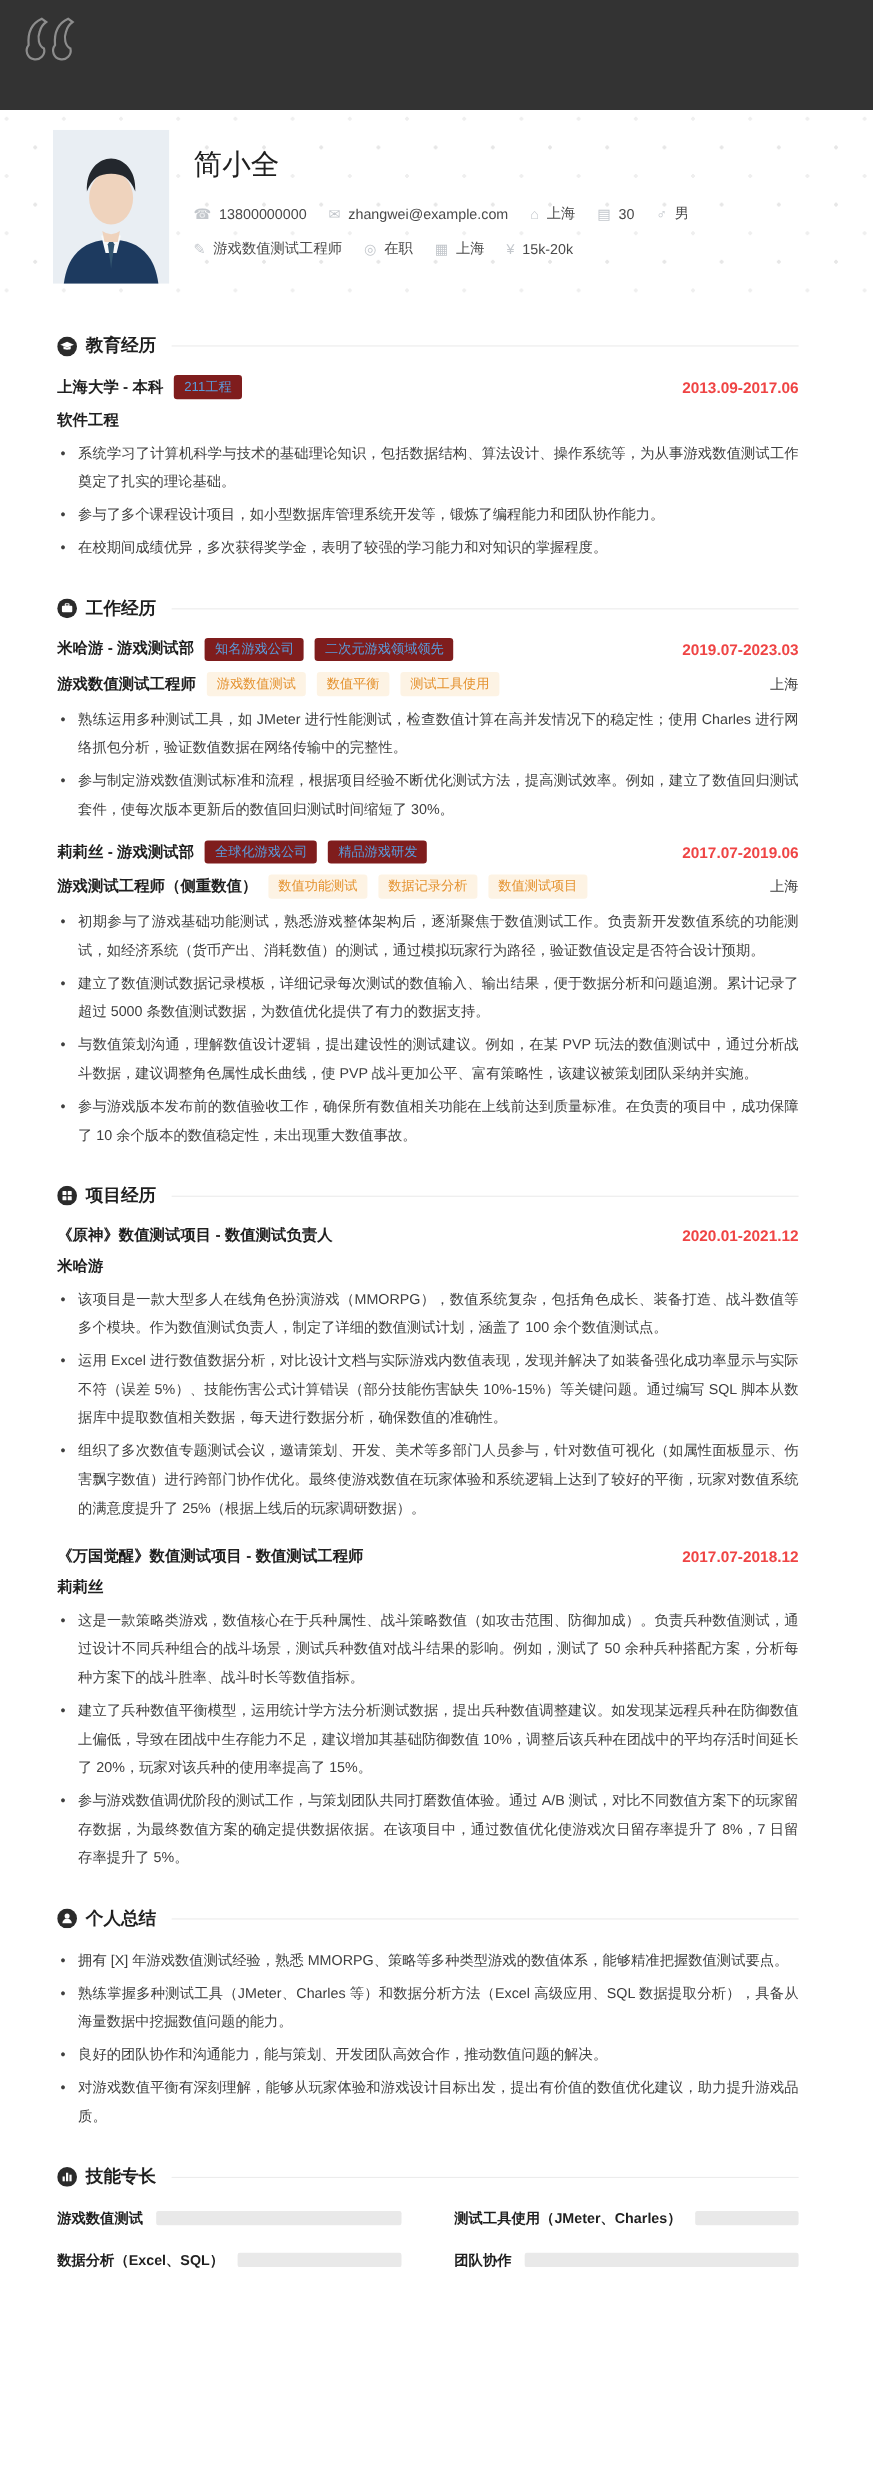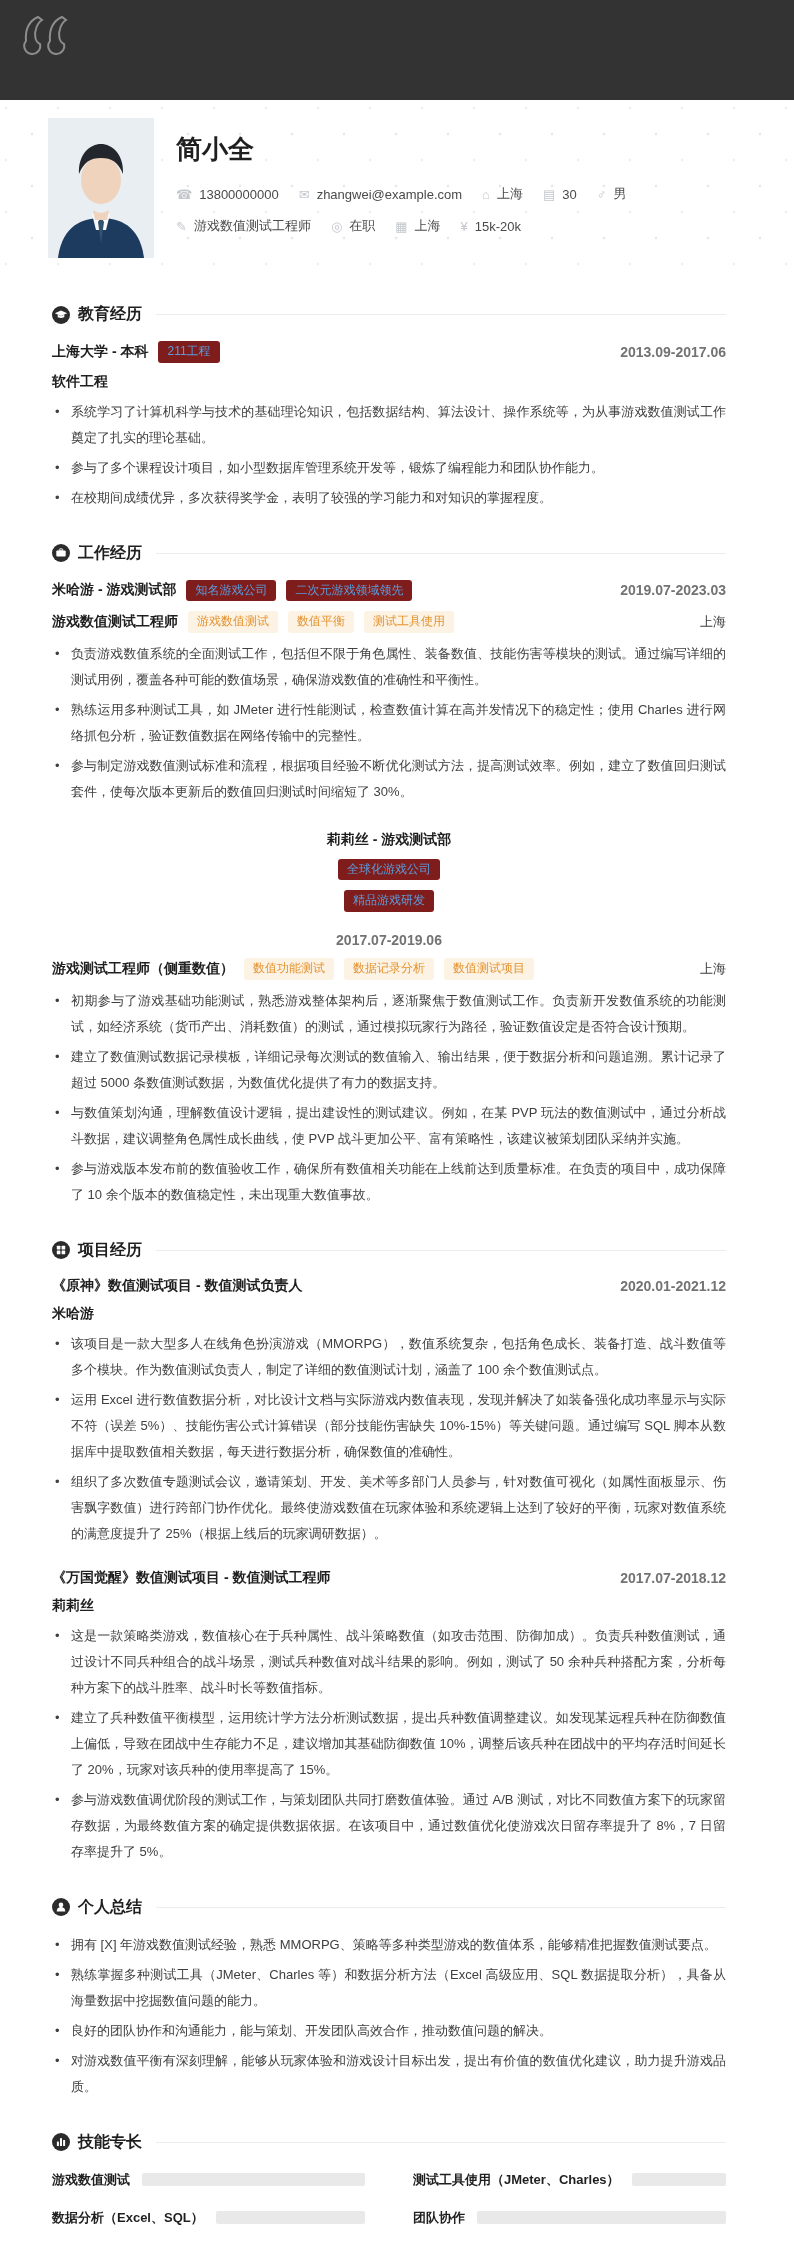--- a/index.html
+++ b/index.html
@@ -14,35 +14,35 @@
   
   .hero{
     padding:18px 48px 10px 48px;display:flex;gap:22px;
     background-image:
       radial-gradient(#e7e7e7 1.5px, transparent 1.6px),
       radial-gradient(#efefef 1.5px, transparent 1.6px);
     background-size:52px 52px;background-position:6px 8px,32px 34px;
   }
   .photo{width:106px;height:140px;flex:0 0 auto;display:block;}
   .hero-right{padding-top:10px;}
-  .name{font-size:26px;font-weight:700;color:#1f1f1f;margin:4px 0 18px;}
+  .name{font-size:26px;font-weight:400;color:#1f1f1f;margin:4px 0 18px;}
   .contact-row{display:flex;align-items:center;gap:20px;font-size:13px;color:#4a4a4a;margin-bottom:14px;}
   .contact-item{display:flex;align-items:center;gap:7px;white-space:nowrap;}
   .c-icon{color:#c3c7cc;font-size:13px;line-height:1;}
   
   .content{padding:4px 68px 0 52px;}
   .section-header{display:flex;align-items:center;margin:32px 0 4px;}
   .section-icon{width:18px;height:18px;flex:0 0 auto;margin-right:8px;display:block;}
   .section-title{font-size:16px;font-weight:700;color:#1f1f1f;white-space:nowrap;}
   .section-line{flex:1;height:1px;background:#ececec;margin-left:14px;}
   .entry-row{display:flex;align-items:center;gap:10px;margin-top:16px;}
   .entry-row.sub{margin-top:10px;}
   .entry-title{font-size:14px;font-weight:700;color:#1f1f1f;white-space:nowrap;}
   .spacer{flex:1;}
-  .date{font-size:14px;font-weight:700;color:#737373;white-space:nowrap;}
+  .date{font-size:14px;font-weight:700;color:#ef4444;white-space:nowrap;}
   .loc{font-size:13px;color:#3a3a3a;white-space:nowrap;}
   .tag{font-size:12px;padding:3px 9px;border-radius:3px;line-height:1.3;white-space:nowrap;}
   .tag-blue{color:#5a9bdb;background:#7f1d1d;}
   .tag-orange{color:#e4922f;background:#fdf3e4;}
   ul.bullets{list-style:none;margin:8px 0 0;padding:0;}
   ul.bullets li{
     position:relative;padding-left:19px;font-size:13px;line-height:2.0;
     margin:4px 0;color:#404040;text-align:justify;
   }
   ul.bullets li::before{content:"\2022";position:absolute;left:3px;top:0;color:#3f3f3f;}
@@ -170,28 +170,27 @@
     </div>
     <div class="entry-row sub">
       <span class="entry-title">游戏数值测试工程师</span>
       <span class="tag tag-orange">游戏数值测试</span>
       <span class="tag tag-orange">数值平衡</span>
       <span class="tag tag-orange">测试工具使用</span>
       <span class="spacer"></span>
       <span class="loc">上海</span>
     </div>
     <ul class="bullets">
-      <li>负责游戏数值系统的全面测试工作，包括但不限于角色属性、装备数值、技能伤害等模块的测试。通过编写详细的测试用例，覆盖各种可能的数值场景，确保游戏数值的准确性和平衡性。</li>
       <li>熟练运用多种测试工具，如 JMeter 进行性能测试，检查数值计算在高并发情况下的稳定性；使用 Charles 进行网络抓包分析，验证数值数据在网络传输中的完整性。</li>
       <li>参与制定游戏数值测试标准和流程，根据项目经验不断优化测试方法，提高测试效率。例如，建立了数值回归测试套件，使每次版本更新后的数值回归测试时间缩短了 30%。</li>
     </ul>
   </div>
 
   <div>
-    <div class="entry-row" style="margin-top:26px;flex-direction:column;">
+    <div class="entry-row" style="margin-top:15px;">
       <span class="entry-title">莉莉丝 - 游戏测试部</span>
       <span class="tag tag-blue">全球化游戏公司</span>
       <span class="tag tag-blue">精品游戏研发</span>
       <span class="spacer"></span>
       <span class="date">2017.07-2019.06</span>
     </div>
     <div class="entry-row sub">
       <span class="entry-title">游戏测试工程师（侧重数值）</span>
       <span class="tag tag-orange">数值功能测试</span>
       <span class="tag tag-orange">数据记录分析</span>

